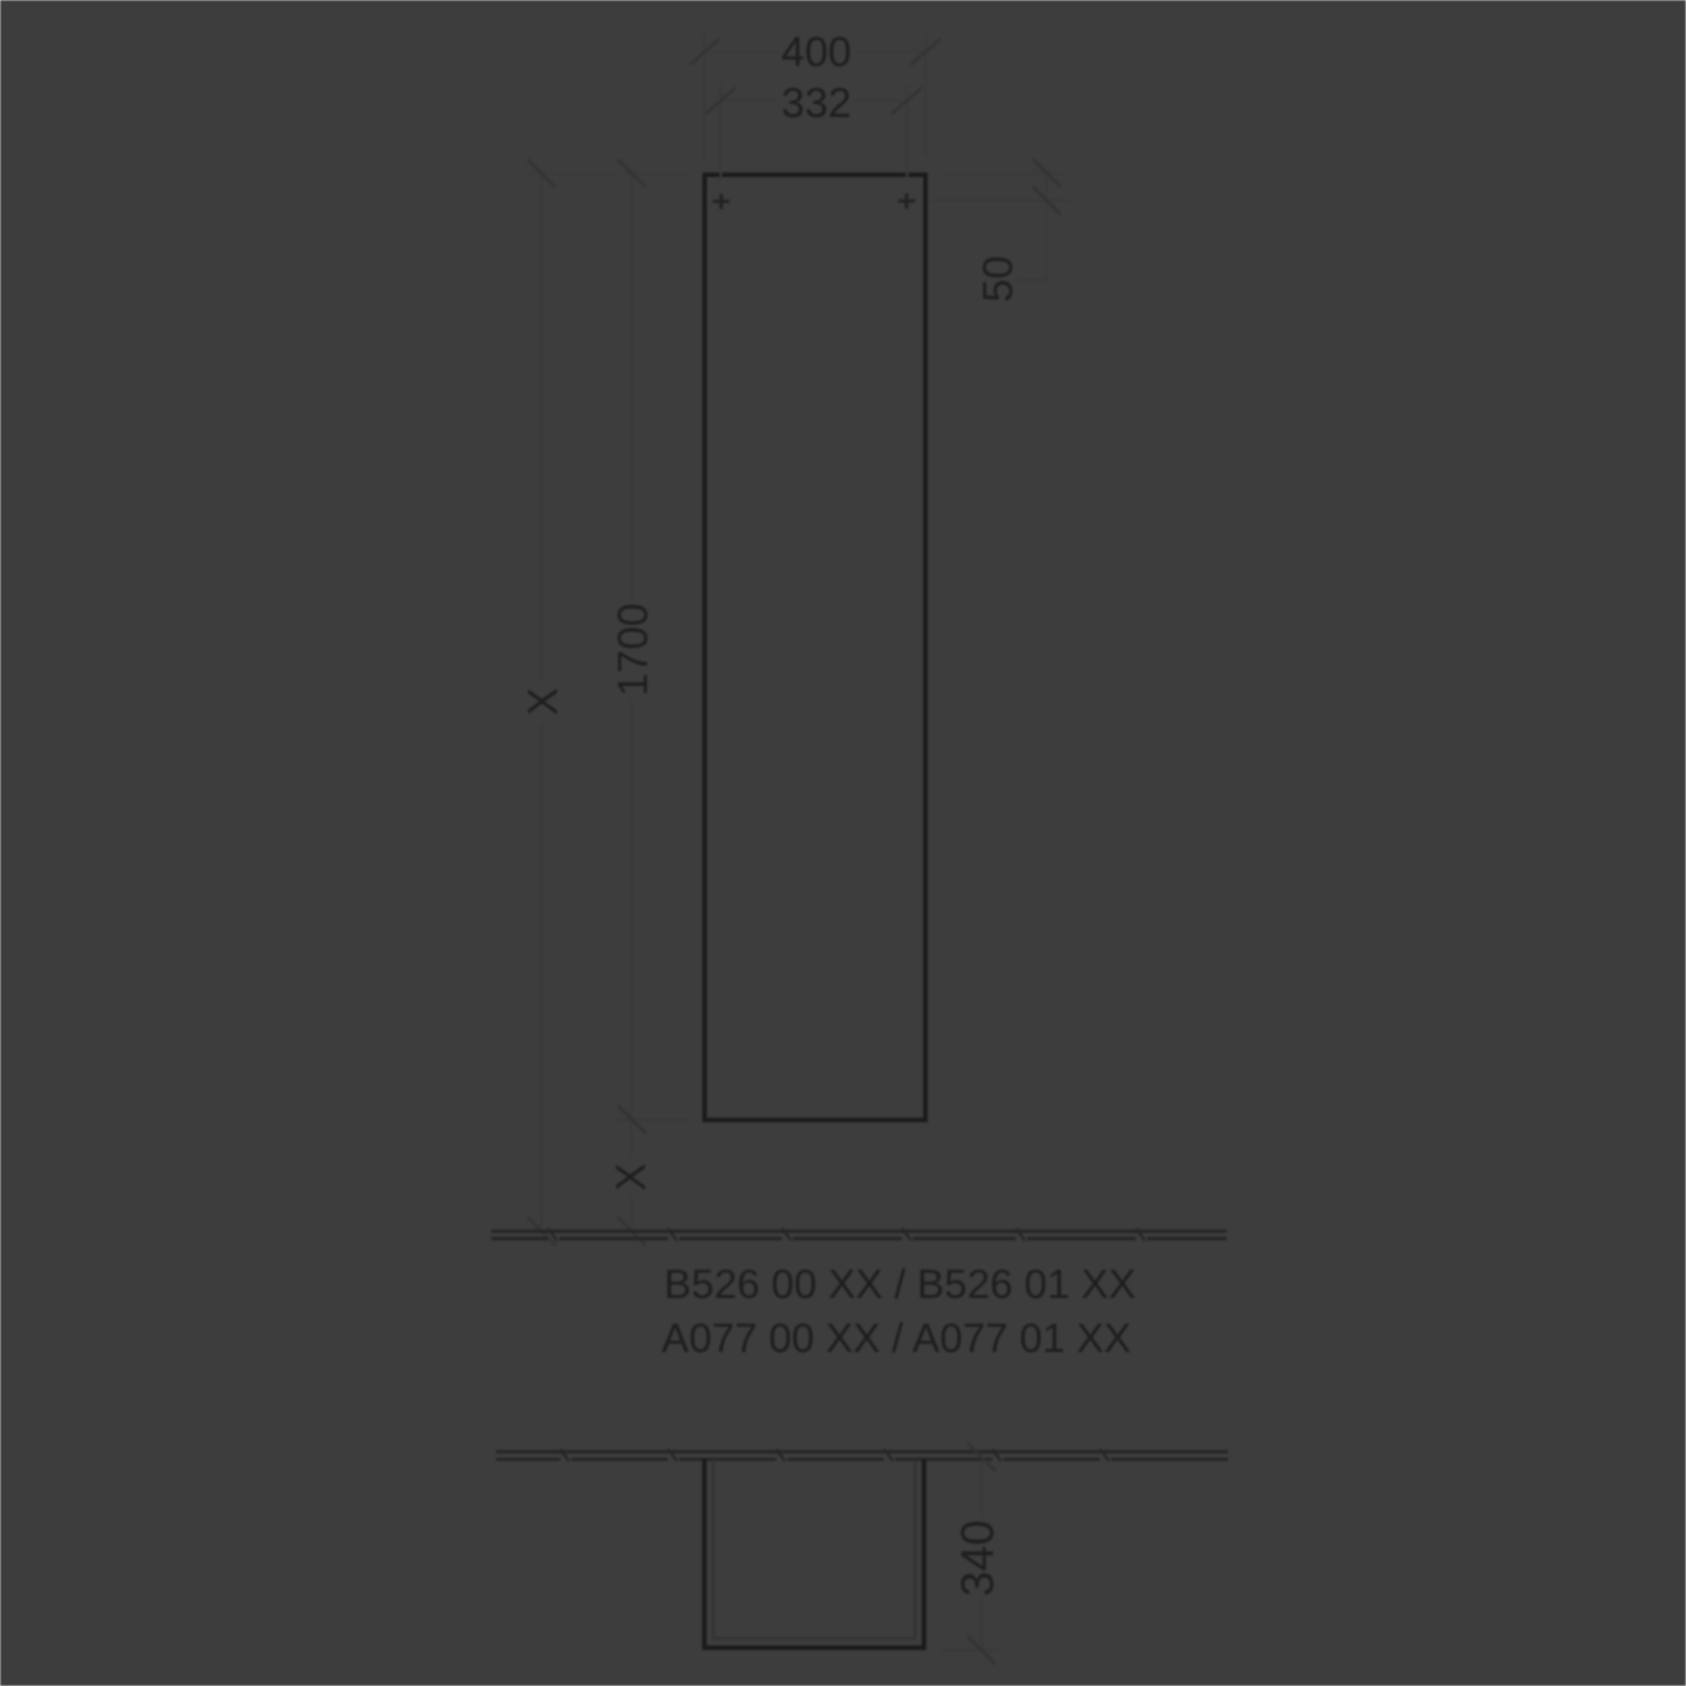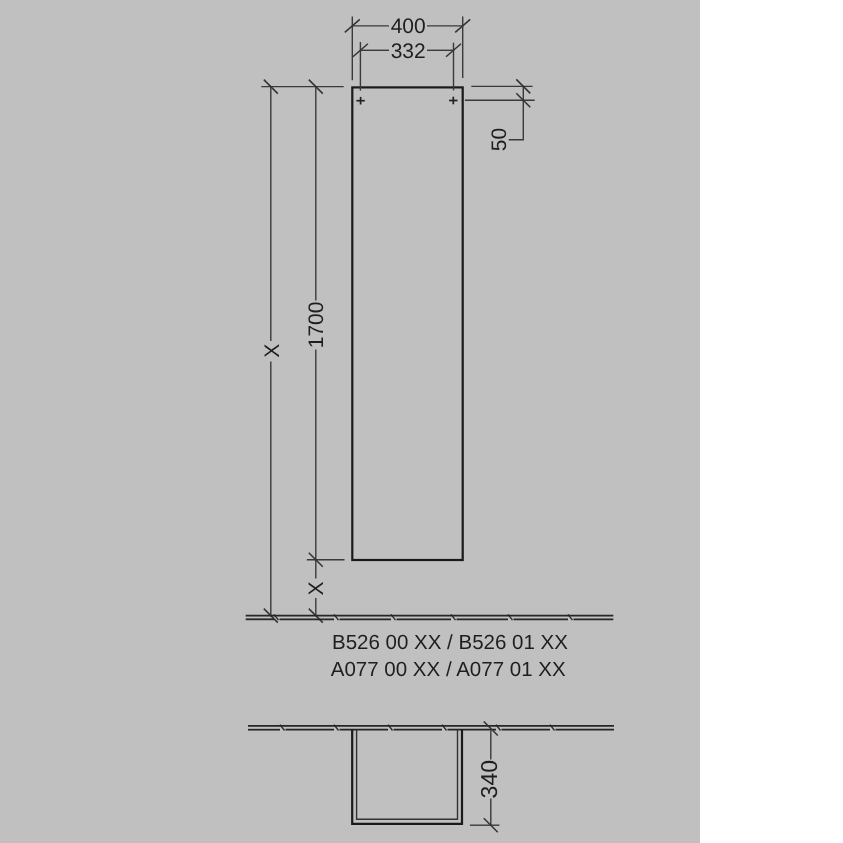--- a/index.html
+++ b/index.html
@@ -1,16 +1,16 @@
 <!DOCTYPE html>
 <html><head>
 <meta charset="utf-8">
 <style>
   html,body{margin:0;padding:0;background:#ffffff;}
-  .page{position:relative;width:700px;height:843px;background:#f0abfc;overflow:hidden;filter:grayscale(1) blur(0.45px);}
+  .page{position:relative;width:843px;height:843px;background:#b91c1c;overflow:hidden;filter:grayscale(1) blur(0.45px);}
   text{text-rendering:geometricPrecision;}
   svg{position:absolute;left:0;top:0;}
   text{font-family:"Liberation Sans",sans-serif;fill:#1e1e1e;}
 </style>
 </head>
 <body>
 <div class="page">
 <svg width="843" height="843" viewBox="0 0 843 843">
   <g fill="none" stroke-linecap="butt">
 

